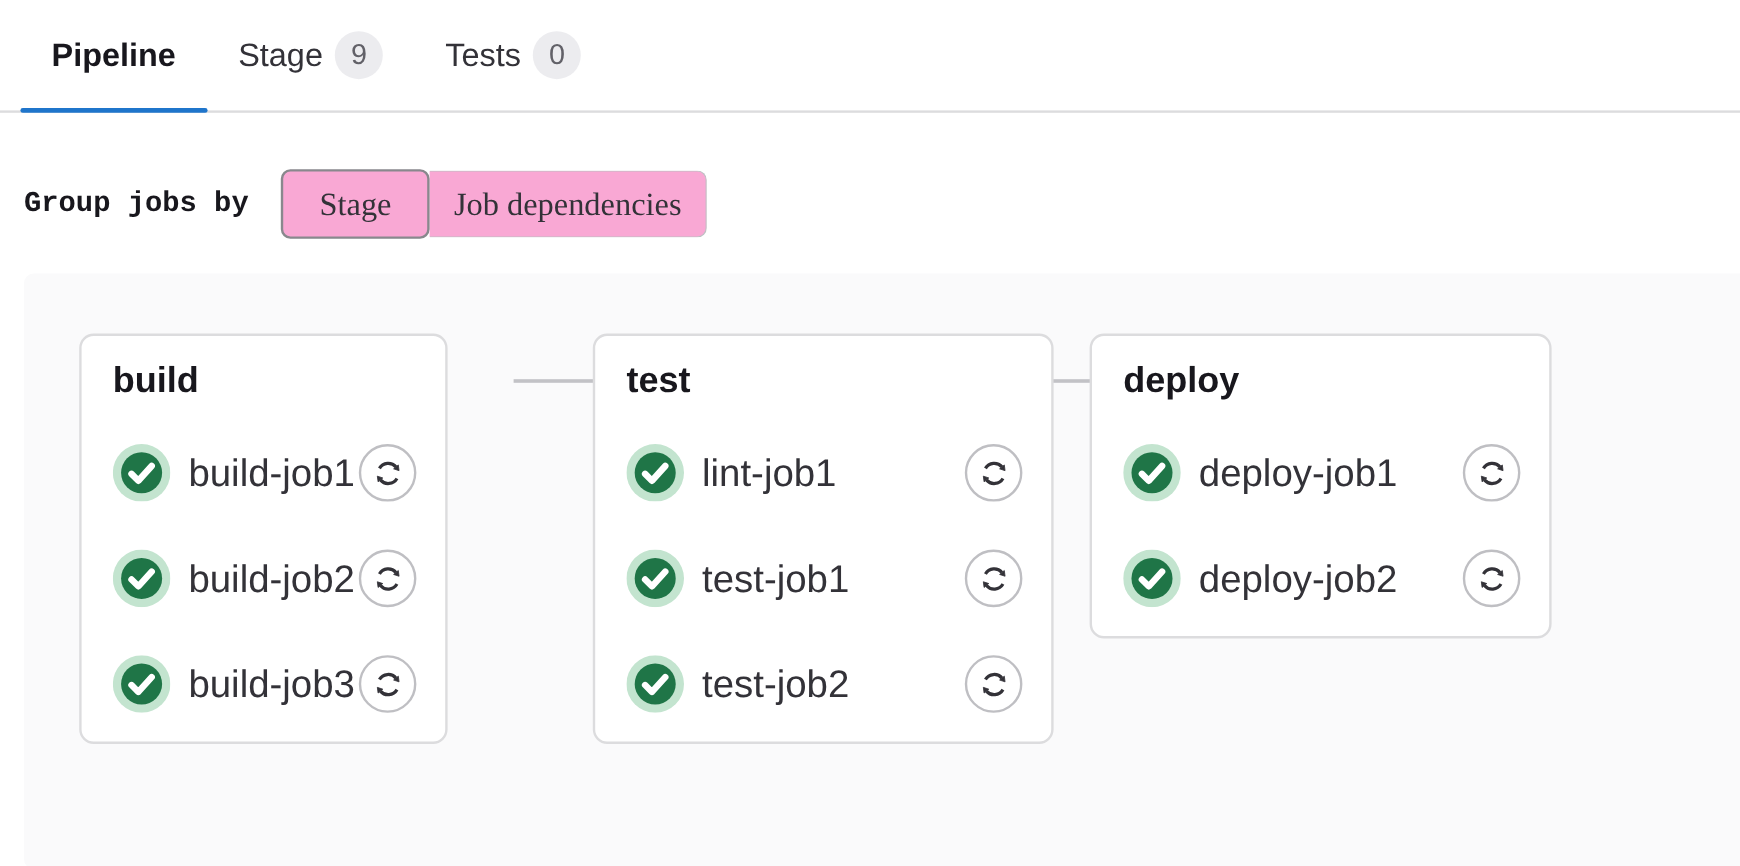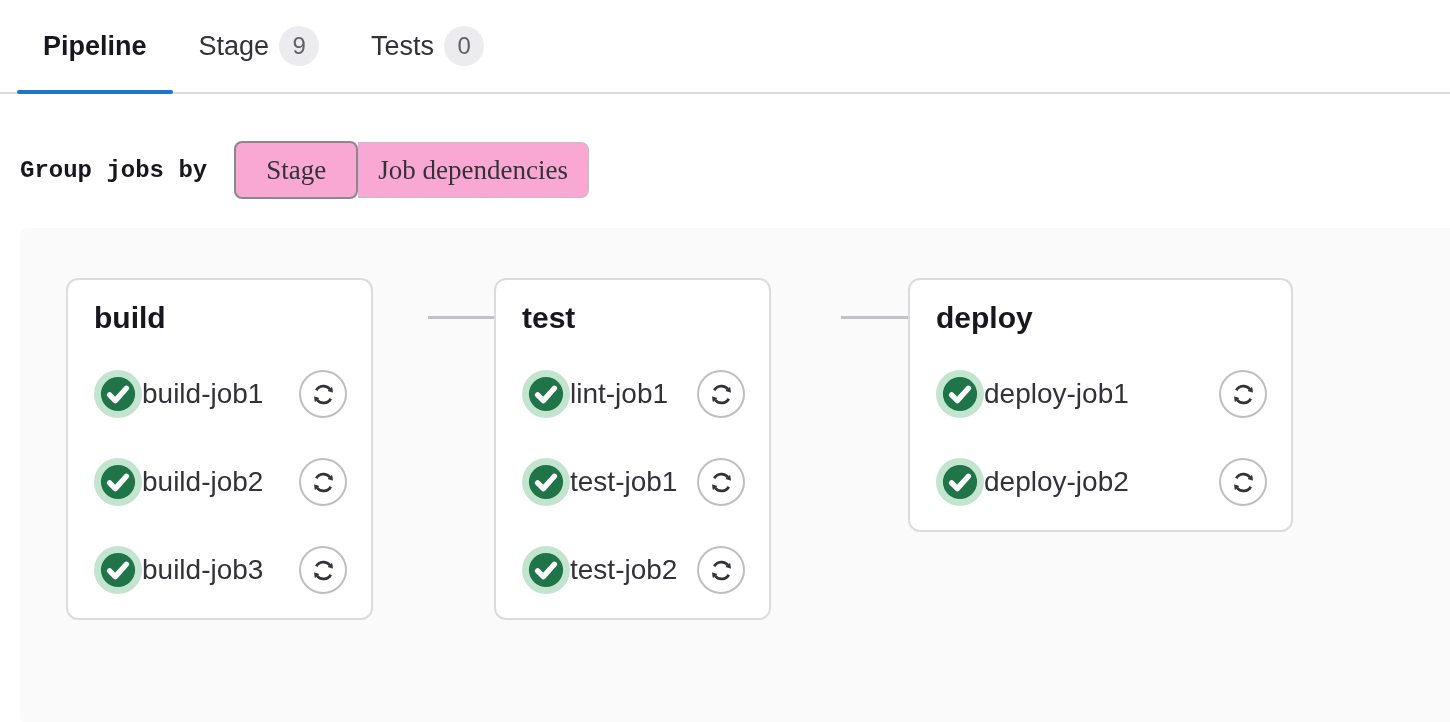--- a/index.html
+++ b/index.html
@@ -49,28 +49,28 @@
   
   .graph{position:relative;margin:29px 0 0 20px;width:1430px;height:496px;
     background:var(--graph-bg);border-radius:8px 0 0 8px;}
   .connector{position:absolute;height:3px;background:var(--connector);top:88px;}
   .connector.c1{left:408px;width:68px;}
   .connector.c2{left:821px;width:69px;}
 
   .stage{position:absolute;top:50px;background:#fff;border:2px solid var(--card-border);
     border-radius:12px;padding:20px 24px 24px 26px;}
   .stage-build{left:46px;width:307px;}
-  .stage-test{left:474px;width:277px;}
+  .stage-test{left:474px;width:384px;}
   .stage-deploy{left:888px;width:385px;}
   .stage h3{font-size:30px;line-height:36px;font-weight:bold;color:var(--text-heading);
     margin-bottom:34px;}
   .jobs{display:flex;flex-direction:column;gap:40px;}
   .job-row{display:flex;align-items:center;cursor:pointer;}
   .status{width:48px;height:48px;flex:none;display:block;}
-  .job-name{font-size:28px;color:var(--text-dark);text-decoration:none;
+  .job-name{font-size:32px;color:var(--text-dark);margin-left:15px;text-decoration:none;
     white-space:nowrap;}
   .retry{margin-left:auto;width:48px;height:48px;border-radius:50%;background:transparent;
     border:2px solid var(--retry-border);display:flex;align-items:center;
     justify-content:center;cursor:pointer;flex:none;}
   .retry svg{display:block;}
 </style>
 </head>
 <body>
 
 <svg width="0" height="0" style="position:absolute" aria-hidden="true">

